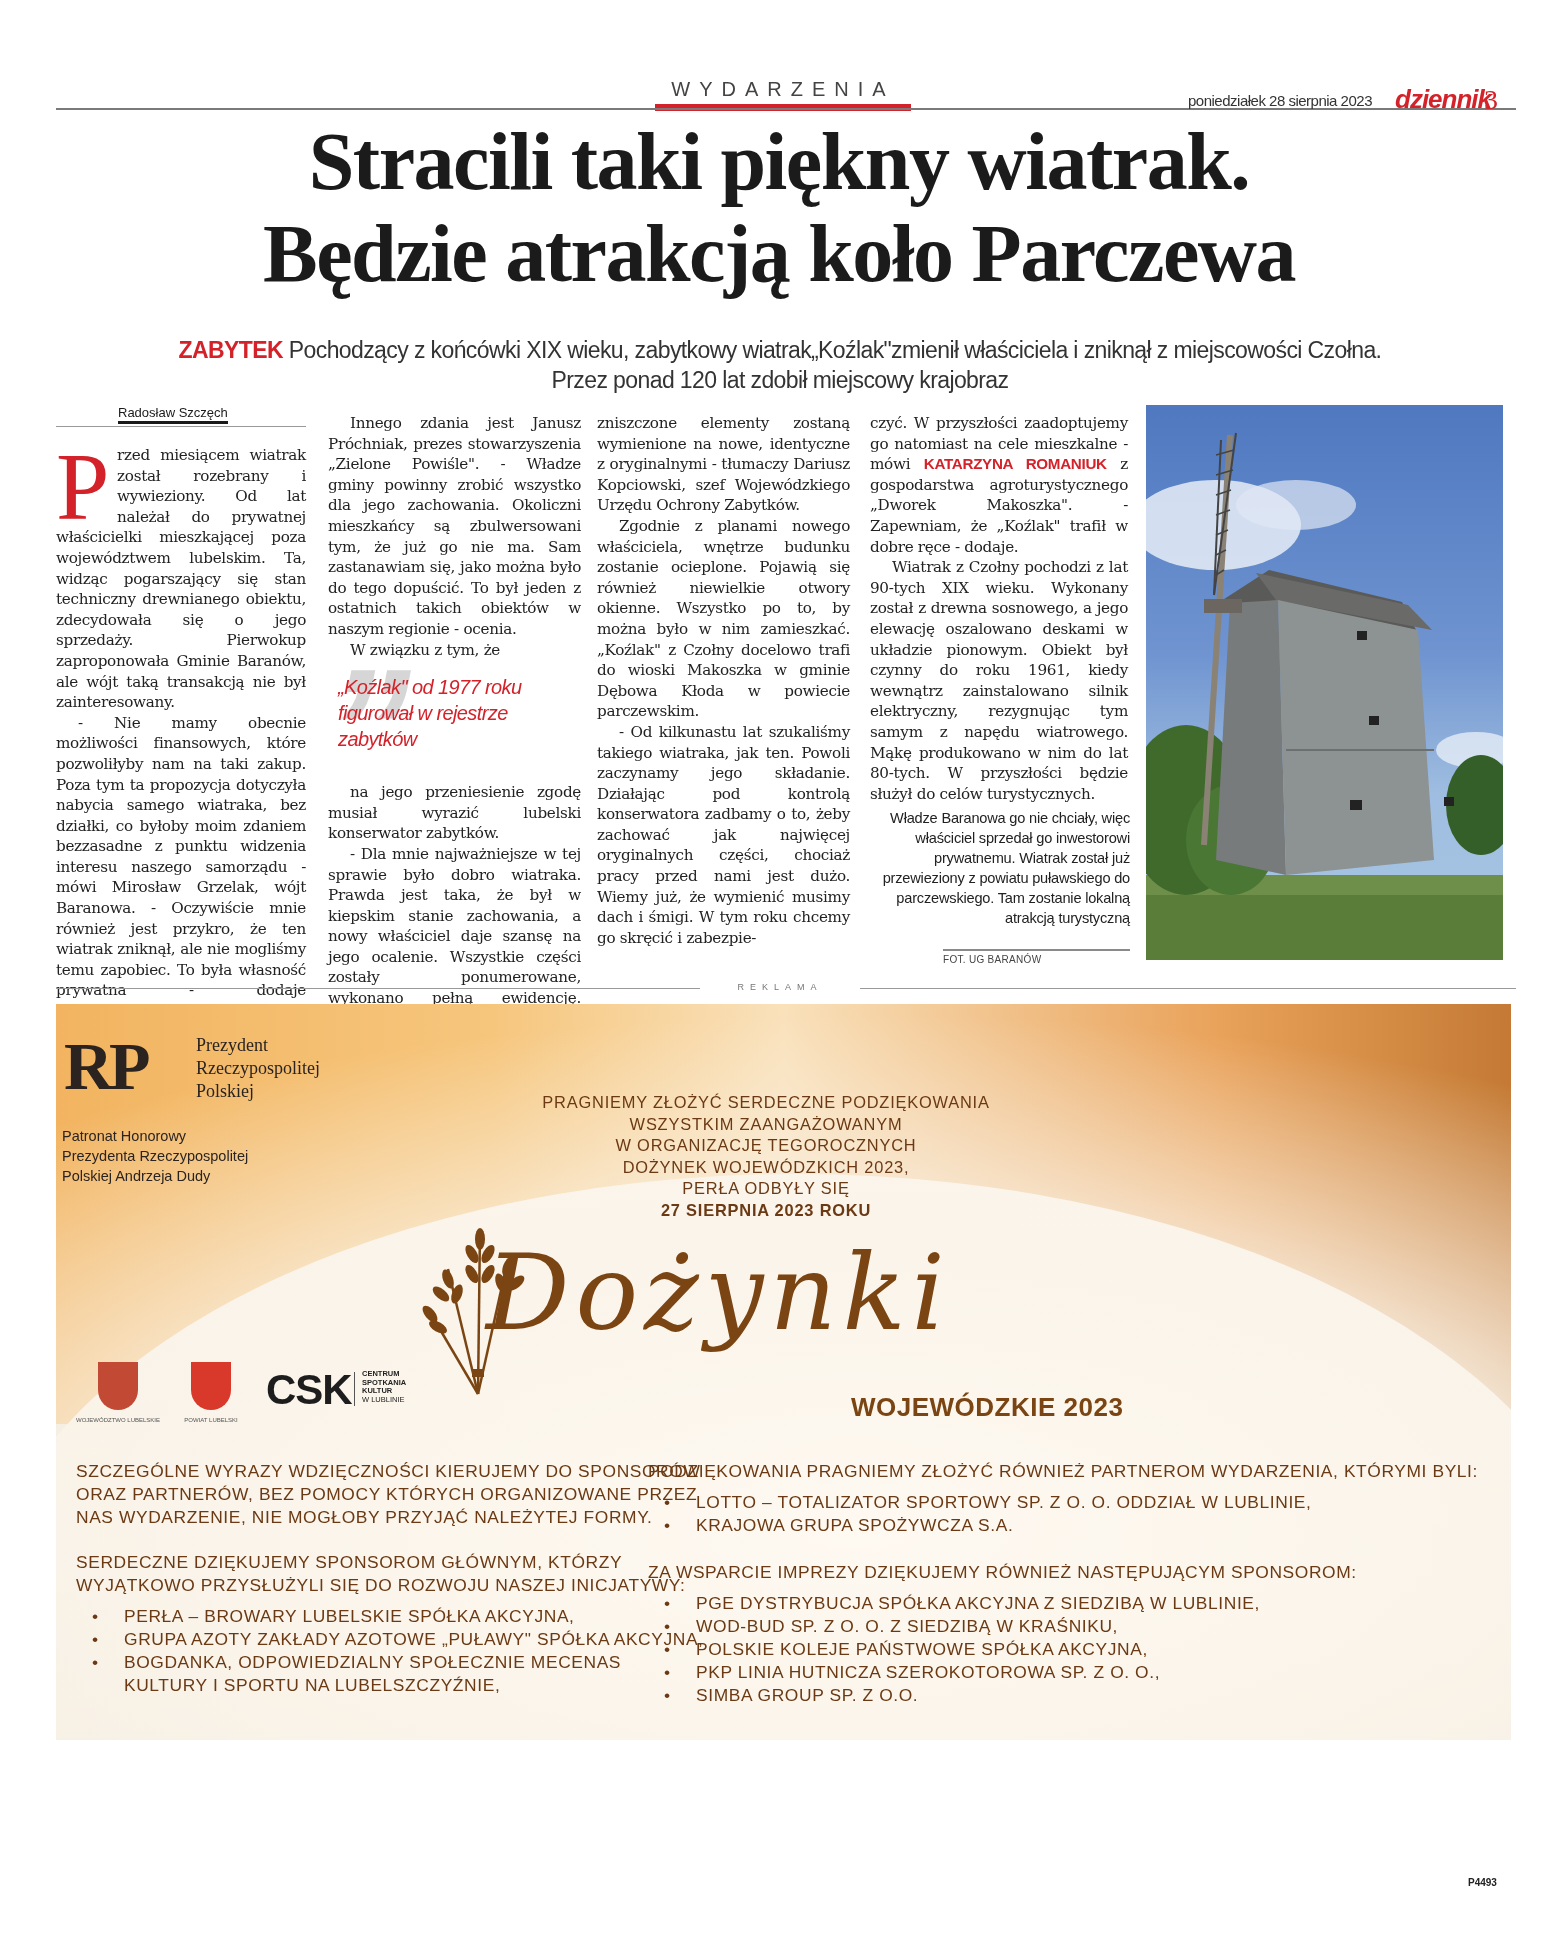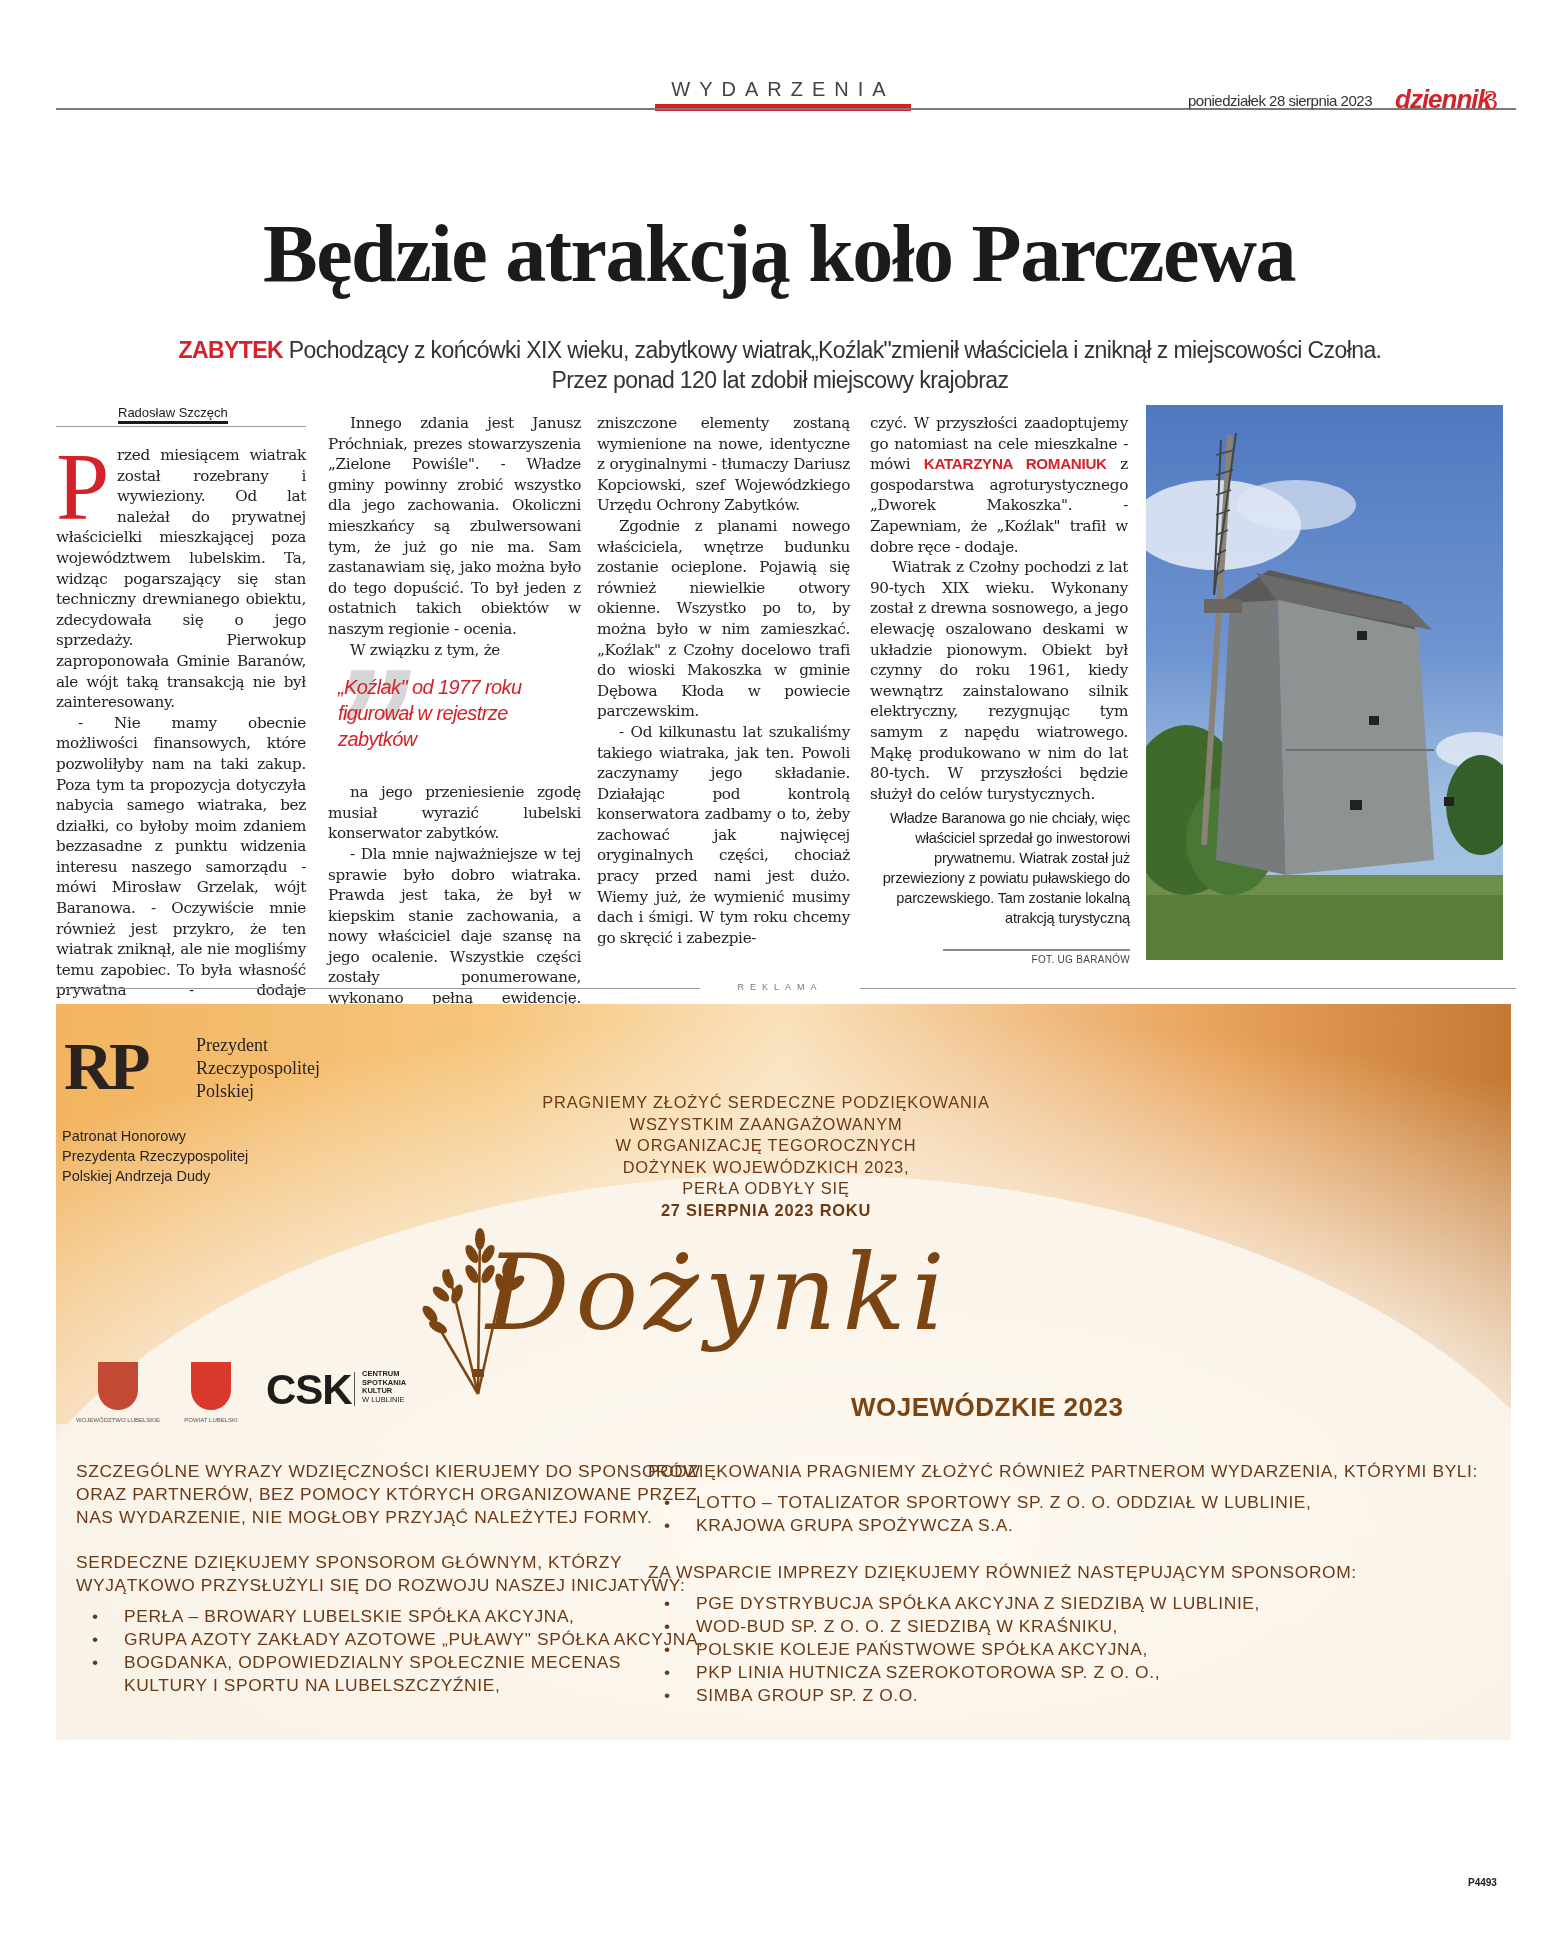--- a/index.html
+++ b/index.html
@@ -35,21 +35,21 @@
   .byline span { display: inline-block; margin-left: 62px; border-bottom: 3px solid #1a1a1a; padding-bottom: 1px; }
   .dropcap { float: left; font-family: "Liberation Serif", serif; color: #d3222a; font-size: 96px; line-height: 76px; margin: 4px 8px 0 0; }
   .pull { position: relative; margin: 14px 0 12px; padding: 0 0 0 10px; min-height: 96px; }
   .pull .qmark { position: absolute; left: -2px; top: -30px; font-family: "Liberation Sans", sans-serif; font-size: 170px; font-weight: 900; color: #d6d6d6; font-style: italic; line-height: 1; }
   .pull .qtext { position: relative; font-family: "Liberation Sans", sans-serif; font-style: italic; color: #d3222a; font-size: 20px; line-height: 26px; text-align: left; letter-spacing: -0.6px; }
   .red-name { color: #d3222a; font-family: "Liberation Sans", sans-serif; font-weight: 700; }
 
   .caption { position: absolute; left: 880px; top: 808px; width: 250px; text-align: right;
     font-family: "Liberation Sans", sans-serif; font-size: 14.6px; line-height: 20px; color: #222; letter-spacing: -0.2px; }
   .cap-rule { position: absolute; left: 943px; top: 949px; width: 187px; height: 2px; background: #8a8a8a; }
-  .photo-credit { position: absolute; left: 943px; top: 954px; width: 187px; text-align: right; font-family: "Liberation Sans", sans-serif; font-size: 10px; color: #444; letter-spacing: 0.3px; }
+  .photo-credit { position: absolute; left: 943px; top: 954px; width: 187px; font-family: "Liberation Sans", sans-serif; font-size: 10px; color: #444; letter-spacing: 0.3px; }
 
   .photo { position: absolute; left: 1146px; top: 405px; width: 357px; height: 555px; overflow: hidden;
     background: linear-gradient(180deg, #4f78c0 0%, #6f94d0 45%, #9fbde0 70%, #a8c6e2 100%); }
 
   
   .rek-rule { position: absolute; left: 56px; top: 988px; width: 1460px; height: 1px; background: #999; }
   .rek-label { position: absolute; left: 700px; top: 982px; width: 160px; text-align: center; background: #fff;
     font-family: "Liberation Sans", sans-serif; font-size: 9px; letter-spacing: 6px; color: #777; }
 
   .ad { position: absolute; left: 56px; top: 1004px; width: 1455px; height: 736px; overflow: hidden;
@@ -98,21 +98,21 @@
 <body>
 
 <div class="section-label">WYDARZENIA</div>
 <div class="section-bar"></div>
 <div class="hdr-rule"></div>
 <div class="date">poniedziałek 28 sierpnia 2023</div>
 <div class="brand">dziennik</div>
 <div class="page-num">3</div>
 
 <h1 class="headline">
-  <br>
+  <span>Stracili taki piękny wiatrak.</span><br>
   <span>Będzie atrakcją koło Parczewa</span>
 </h1>
 
 <div class="lead">
   <span class="kicker">ZABYTEK</span>
   <span>Pochodzący z końcówki XIX wieku, zabytkowy wiatrak„Koźlak"zmienił właściciela i zniknął z miejscowości Czołna.</span><br>
   <span>Przez ponad 120 lat zdobił miejscowy krajobraz</span>
 </div>
 
 <div class="byline"><span>Radosław Szczęch</span></div>

